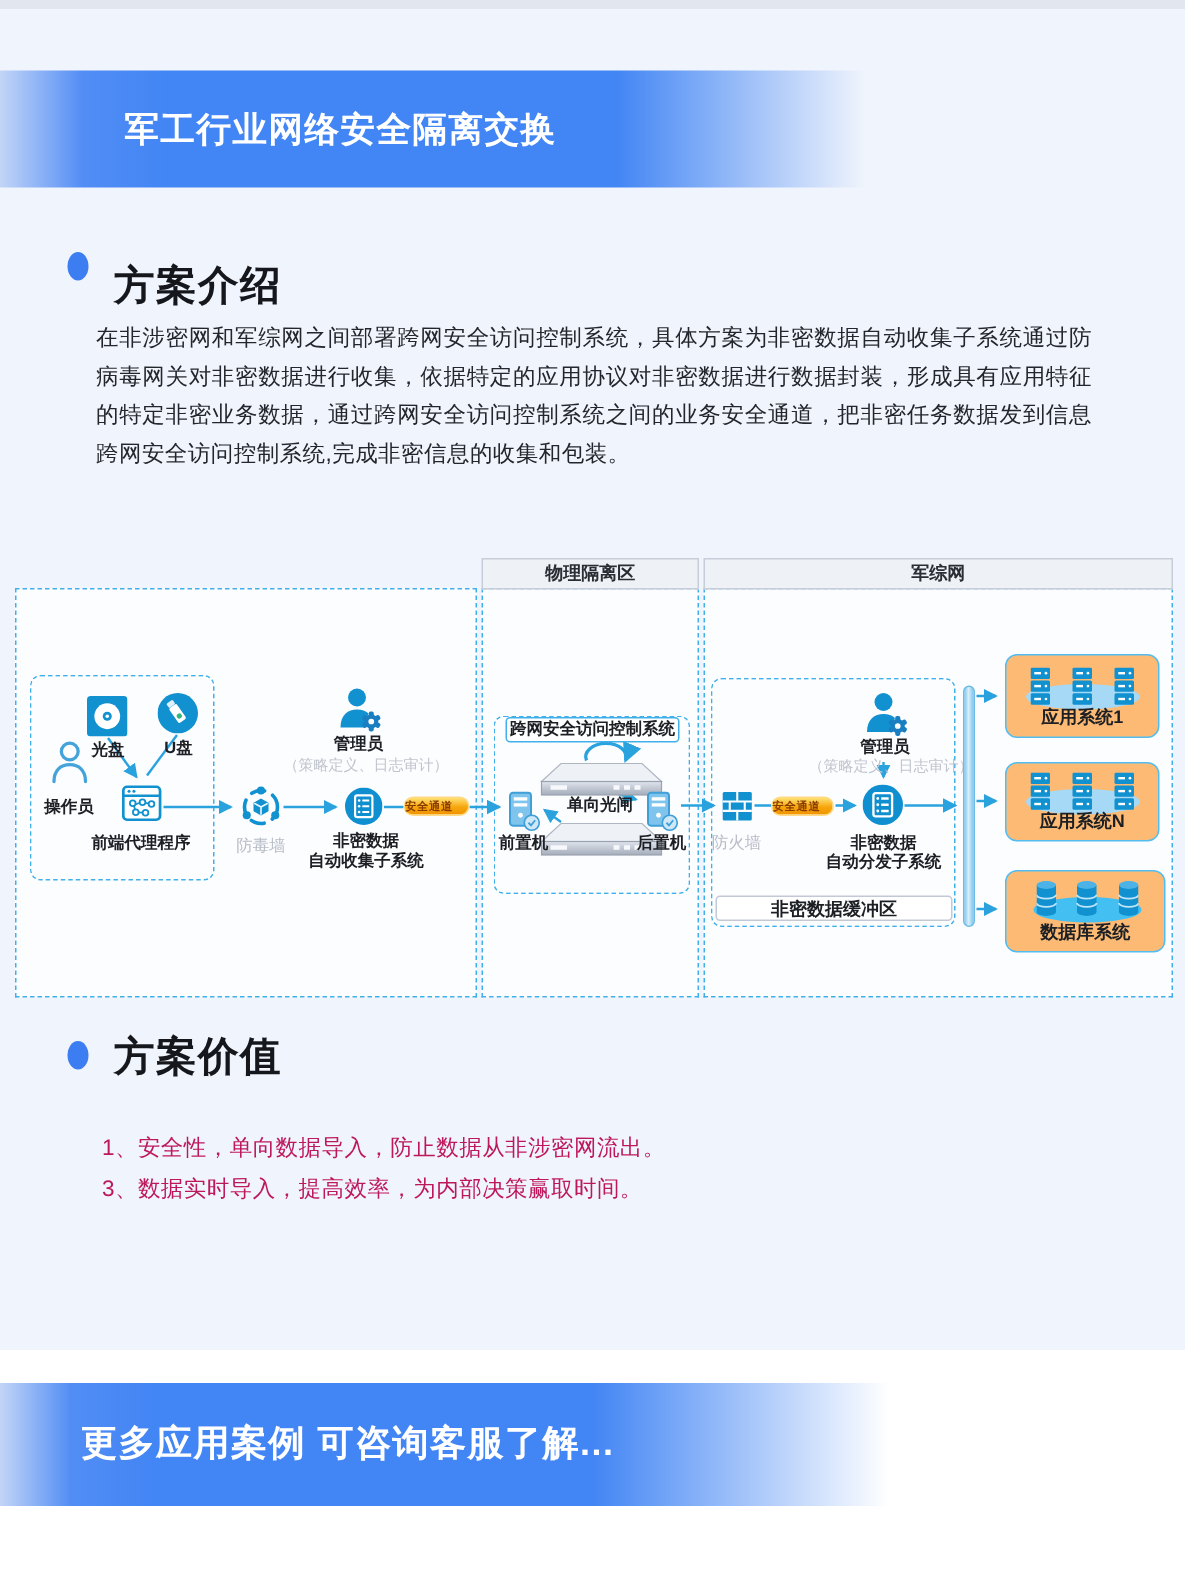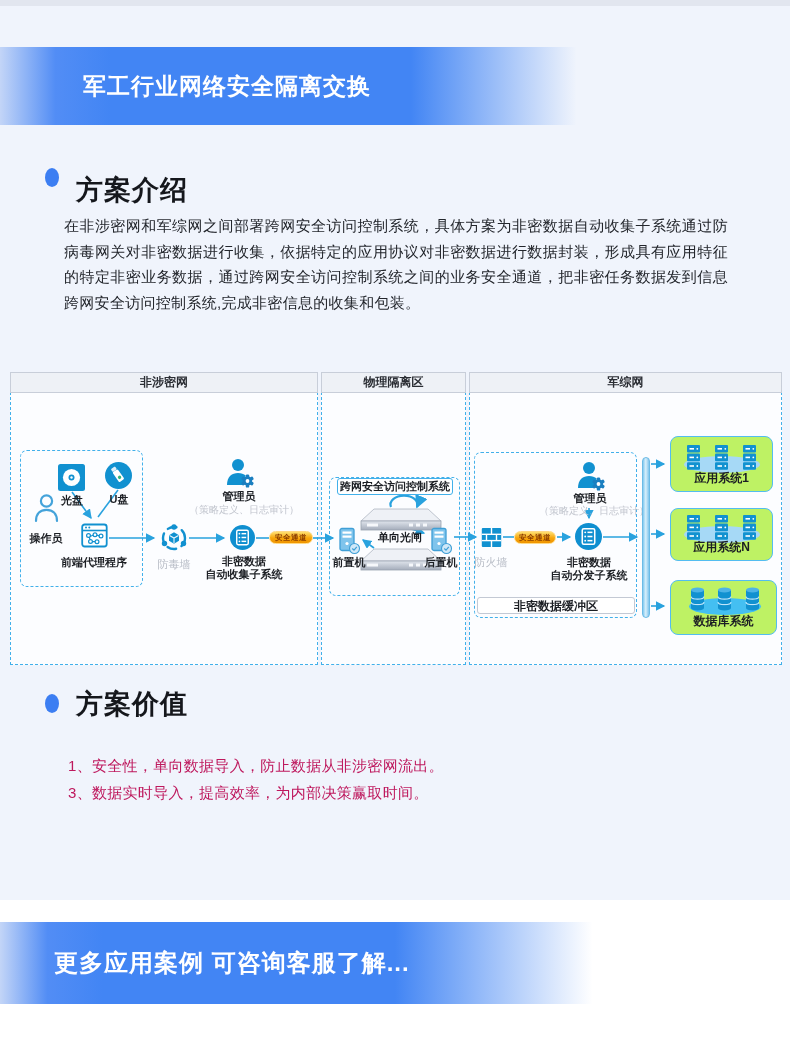--- a/index.html
+++ b/index.html
@@ -57,24 +57,24 @@
     box-sizing:border-box;text-align:center;font-size:11px;font-weight:600;color:#1c1f24;line-height:15px;
   }
   .lbl{position:absolute;font-size:11px;color:#1c1f24;text-align:center;line-height:1.2;white-space:nowrap;}
   .lbl-b{font-weight:600;}
   .lbl-gray{color:#b7bcc6;}
   .note{position:absolute;font-size:10px;color:#c0c4cd;text-align:center;white-space:nowrap;}
   .capsule{
     position:absolute;height:13px;border-radius:7px;
     background:linear-gradient(180deg,#ffe071 0%,#f7a60c 55%,#ef9400 100%);
     border:1px solid #ffd984;box-sizing:border-box;
-    text-align:center;font-size:7.5px;font-weight:700;color:#8a3c00;line-height:11px;letter-spacing:0.5px;
+    font-size:7.5px;font-weight:700;color:#8a3c00;line-height:11px;letter-spacing:0.5px;
   }
   .sys-box{
-    position:absolute;background:#bef264;border:1.5px solid #53bdf0;border-radius:8px;box-sizing:border-box;
+    position:absolute;background:#fdba74;border:1.5px solid #53bdf0;border-radius:8px;box-sizing:border-box;
   }
   .sys-label{position:absolute;left:0;right:0;bottom:4px;text-align:center;font-size:12px;font-weight:700;color:#1c1f24;}
   .platform{position:absolute;border-radius:50%;background:#a6d9f6;}
   .platform-db{background:#44bff2;}
   .bus{
     position:absolute;width:8px;border-radius:5px;
     background:linear-gradient(90deg,#82c9ef 0%,#d8effb 45%,#7fc4ec 100%);
     border:1px solid #6cbbe6;box-sizing:border-box;
   }
   .buffer-bar{
@@ -94,21 +94,20 @@
 </div>
 
 <div class="abs sec-bullet" style="left:45px;top:168px;"></div>
 <div class="abs sec-heading" style="left:76px;top:172px;">方案介绍</div>
 <div class="abs intro-para">在非涉密网和军综网之间部署跨网安全访问控制系统，具体方案为非密数据自动收集子系统通过防病毒网关对非密数据进行收集，依据特定的应用协议对非密数据进行数据封装，形成具有应用特征的特定非密业务数据，通过跨网安全访问控制系统之间的业务安全通道，把非密任务数据发到信息跨网安全访问控制系统,完成非密信息的收集和包装。</div>
 
 <div class="abs diagram">
 
   <div class="panel" style="left:2px;width:308px;">
     <div class="panel-body"></div>
-    <div class="panel-header">非涉密网</div>
   </div>
   <div class="panel" style="left:313px;width:145px;">
     <div class="panel-body"></div>
     <div class="panel-header">物理隔离区</div>
   </div>
   <div class="panel" style="left:461px;width:313px;">
     <div class="panel-body"></div>
     <div class="panel-header">军综网</div>
   </div>
 

